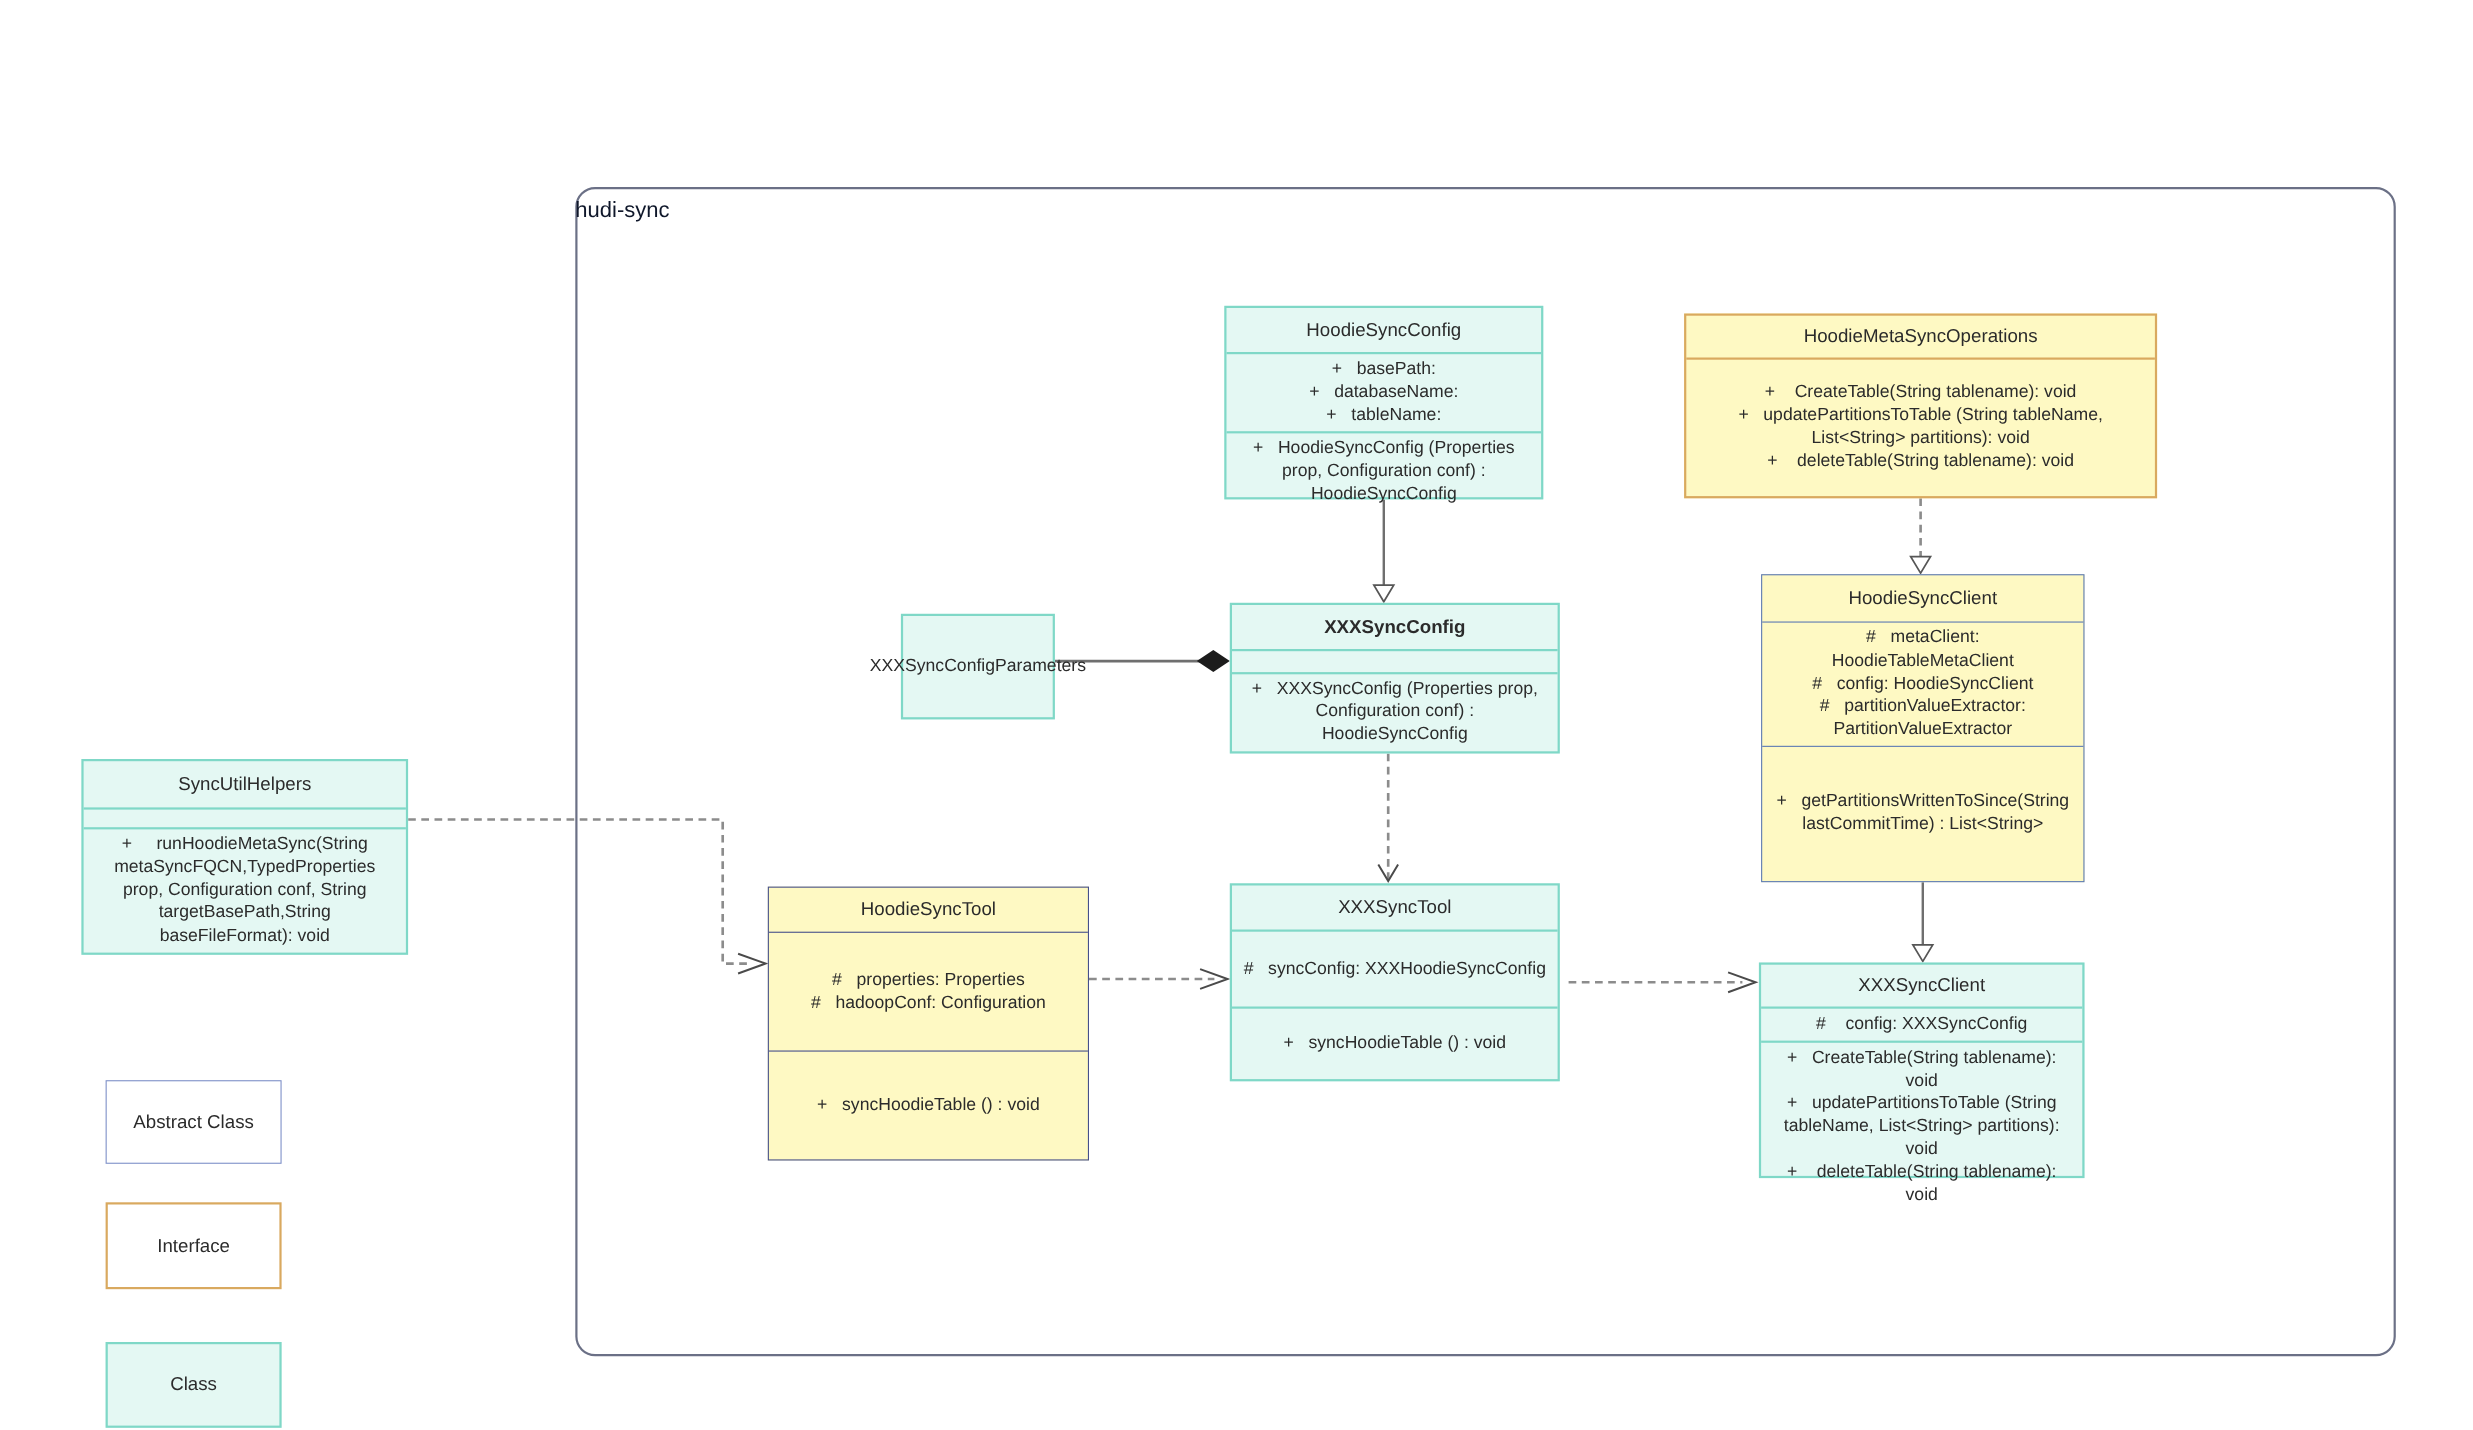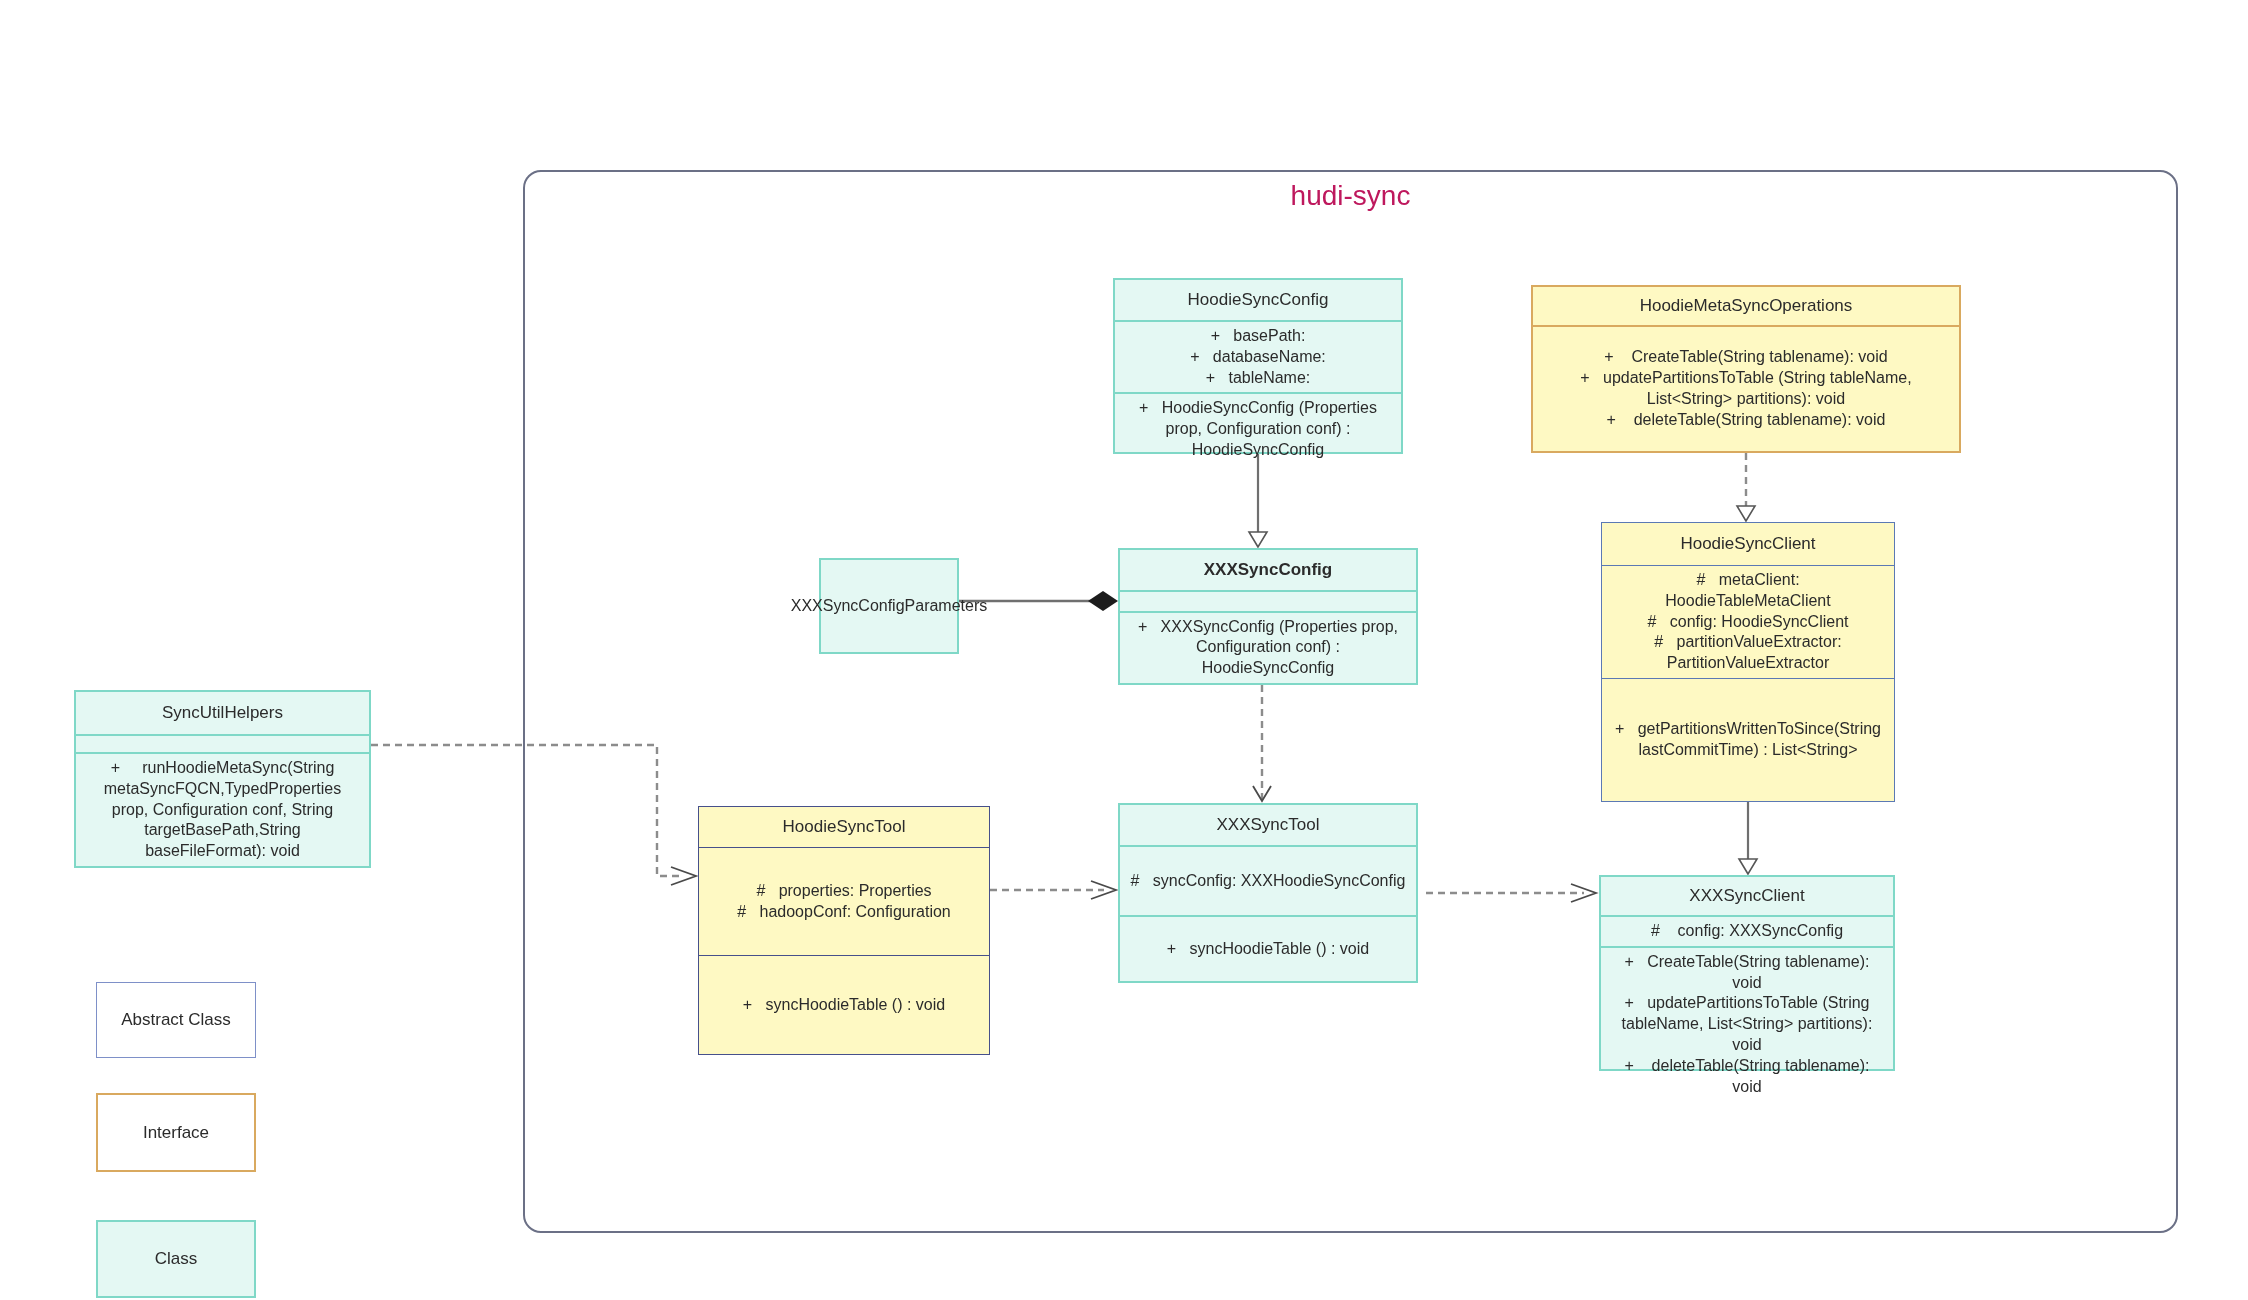--- a/index.html
+++ b/index.html
@@ -7,22 +7,22 @@
     position:relative; width:2248px; height:1300px; background:#ffffff;
     font-family:"Liberation Sans", sans-serif; color:#2b2b2b; overflow:hidden;
   }
   
   .package {
     position:absolute; left:523px; top:170px; width:1655px; height:1063px;
     border:2px solid var(--container-border); border-radius:18px; z-index:1;
     box-sizing:border-box; background:transparent;
   }
   .package-label {
-    position:absolute; left:523px; top:180px; width:1655px; text-align:center;
-    font-size:28px; color:#be185d; z-index:2;
+    position:absolute; left:523px; top:180px; width:1655px; 
+    font-size:20px; color:#0f172a; z-index:2;
   }
   
   .edges { position:absolute; left:0; top:0; z-index:2; pointer-events:none; }
 
   
   .uml-box {
     position:absolute; display:flex; flex-direction:column; box-sizing:border-box;
     background:#fef9c3; z-index:3; font-size:16px; line-height:1.3;
   }
   .uml-box.teal   { background:var(--class-fill); border:2px solid var(--class-border); }

